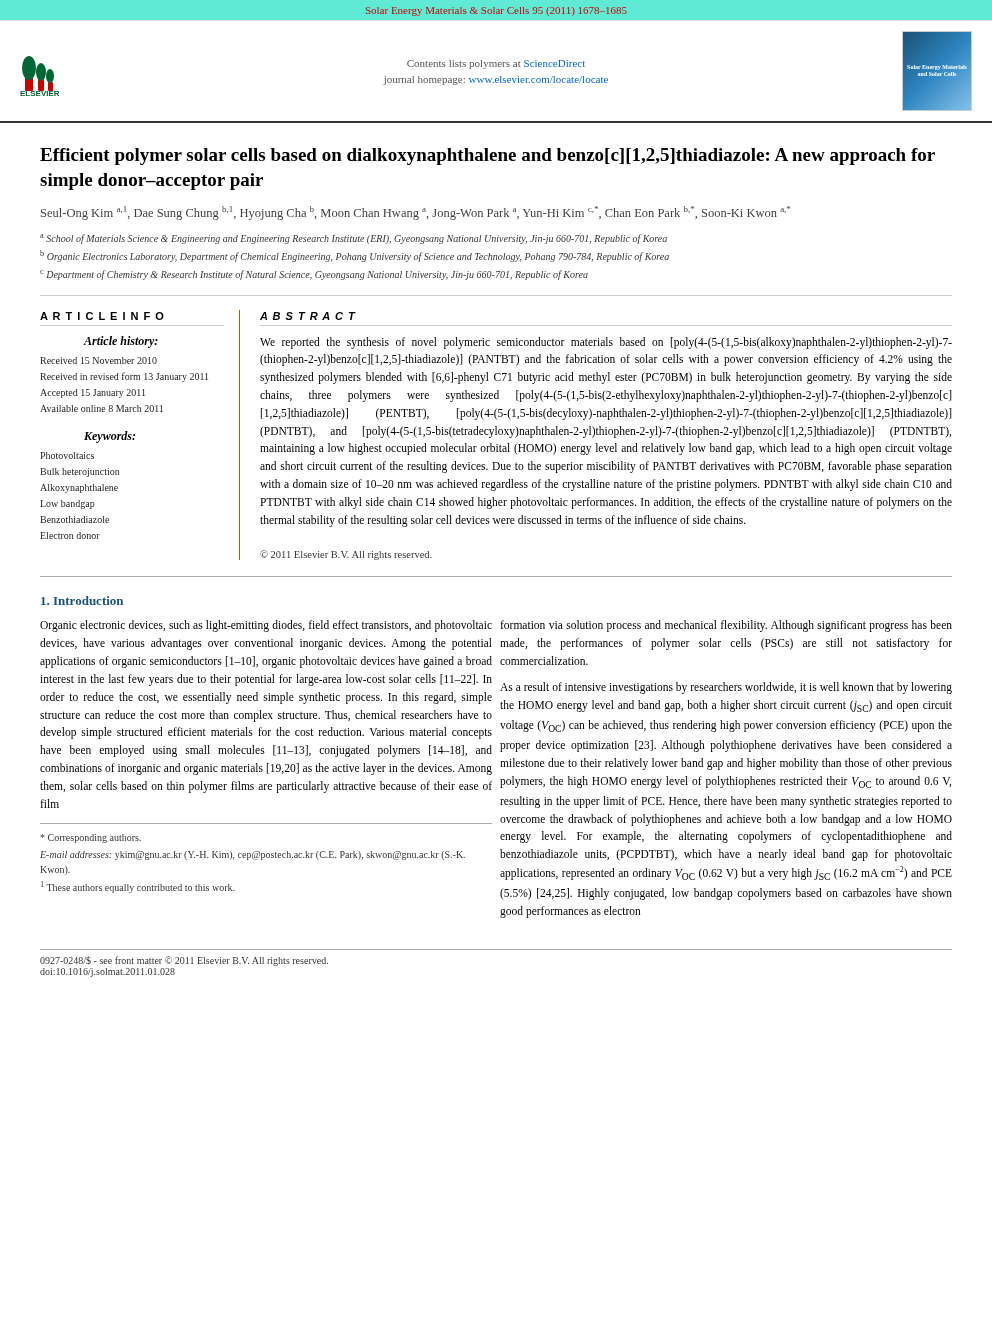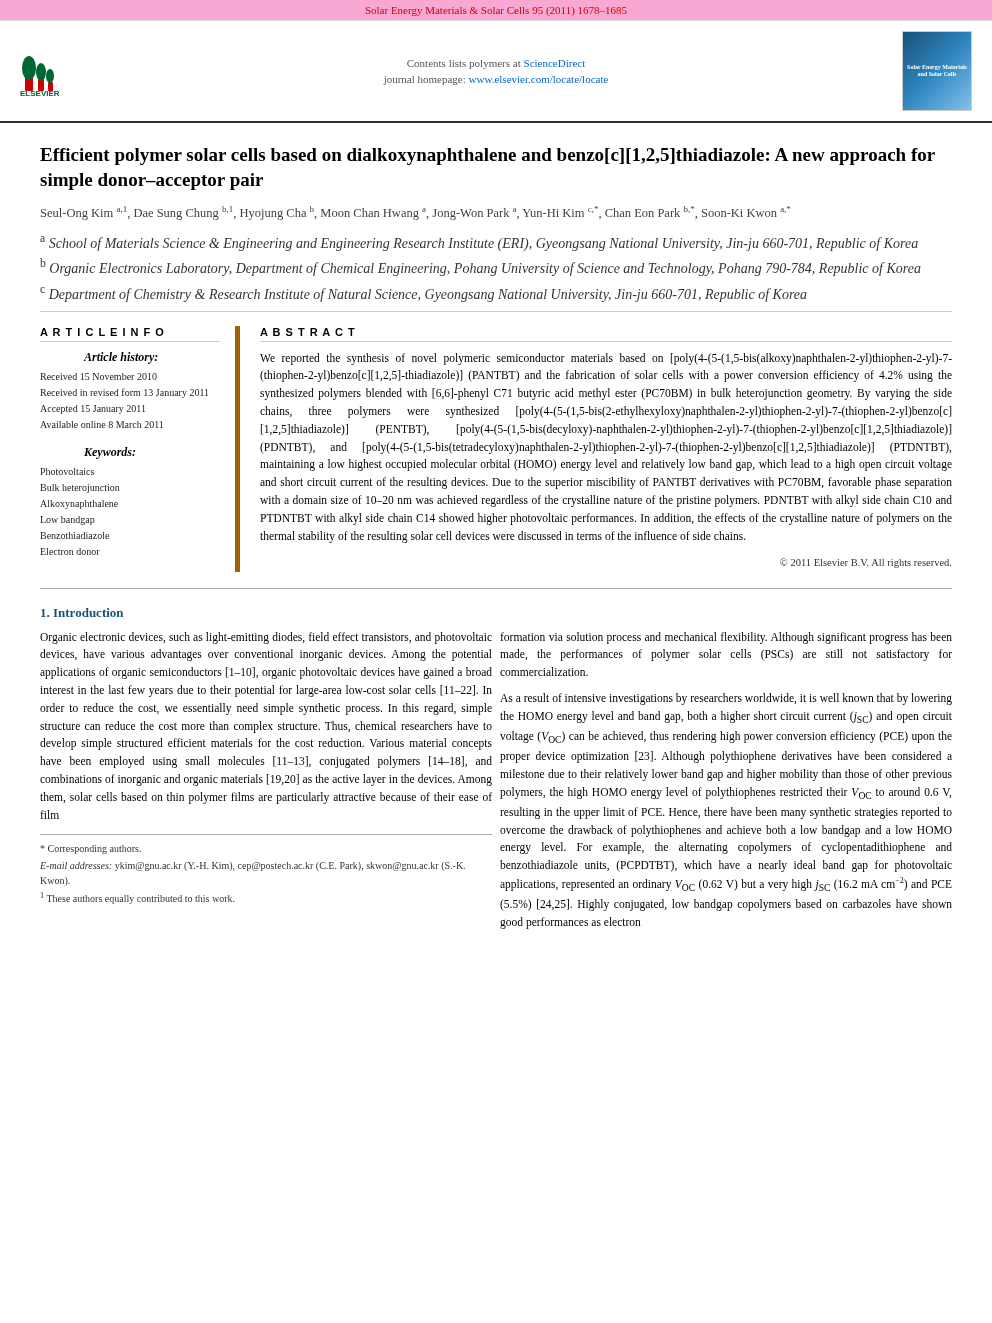--- a/index.html
+++ b/index.html
@@ -5,21 +5,21 @@
     * { margin: 0; padding: 0; box-sizing: border-box; }
     body {
       width: 992px;
       min-height: 1323px;
       background: #fff;
       font-family: 'Times New Roman', Times, serif;
       font-size: 13px;
       color: #000;
     }
     .top-bar {
-      background: #f9a8d4;
+      background: #5eead4;
       text-align: center;
       padding: 4px 0;
       font-size: 11px;
       color: #c00;
       border-bottom: 1px solid #ddd;
     }
     .journal-header {
       display: flex;
       align-items: center;
       justify-content: space-between;
@@ -81,37 +81,37 @@
     }
     .authors {
       font-size: 12.5px;
       margin-bottom: 8px;
       color: #404040;
     }
     .authors sup {
       font-size: 9px;
     }
     .affiliations {
-      font-size: 14px;
+      font-size: 10px;
       color: #333;
       margin-bottom: 14px;
       line-height: 1.5;
       border-bottom: 1px solid #ccc;
-      padding-bottom: 4px;
+      padding-bottom: 10px;
     }
     .affiliations p { margin-bottom: 2px; }
     .two-col {
       display: flex;
       gap: 20px;
       margin-top: 10px;
     }
     .article-info {
       width: 200px;
       flex-shrink: 0;
-      border-right: 5px solid #a16207;
+      border-right: 1px solid #a16207;
       padding-right: 15px;
     }
     .article-info h4 {
       font-size: 11px;
       text-transform: uppercase;
       letter-spacing: 1px;
       border-bottom: 1px solid #ccc;
       padding-bottom: 3px;
       margin-bottom: 8px;
       font-family: Arial, sans-serif;
@@ -138,31 +138,32 @@
     }
     .abstract-col h4 {
       font-size: 11px;
       text-transform: uppercase;
       letter-spacing: 1px;
       border-bottom: 1px solid #ccc;
       padding-bottom: 3px;
       margin-bottom: 8px;
       font-family: Arial, sans-serif;
       color: #000;
+      font-style: italic;
     }
     .abstract-text {
       font-size: 11.5px;
       line-height: 1.55;
       text-align: justify;
       color: #000;
     }
     .copyright {
       font-size: 10.5px;
-      text-align: right;
-      margin-top: 12px;
+      text-align: left;
+      margin-top: 20px;
       color: #333;
     }
     .divider {
       border: none;
       border-top: 1px solid #aaa;
       margin: 16px 0;
     }
     .body-content {
       display: flex;
       gap: 8px;
@@ -314,14 +315,18 @@
     <div class="body-right">
       <div class="body-text">
         formation via solution process and mechanical flexibility. Although significant progress has been made, the performances of polymer solar cells (PSCs) are still not satisfactory for commercialization.
       </div>
       <div class="body-text">
         As a result of intensive investigations by researchers worldwide, it is well known that by lowering the HOMO energy level and band gap, both a higher short circuit current (<em>j</em><sub>SC</sub>) and open circuit voltage (<em>V</em><sub>OC</sub>) can be achieved, thus rendering high power conversion efficiency (PCE) upon the proper device optimization [23]. Although polythiophene derivatives have been considered a milestone due to their relatively lower band gap and higher mobility than those of other previous polymers, the high HOMO energy level of polythiophenes restricted their <em>V</em><sub>OC</sub> to around 0.6 V, resulting in the upper limit of PCE. Hence, there have been many synthetic strategies reported to overcome the drawback of polythiophenes and achieve both a low bandgap and a low HOMO energy level. For example, the alternating copolymers of cyclopentadithiophene and benzothiadiazole units, (PCPDTBT), which have a nearly ideal band gap for photovoltaic applications, represented an ordinary <em>V</em><sub>OC</sub> (0.62 V) but a very high <em>j</em><sub>SC</sub> (16.2 mA cm<sup>−2</sup>) and PCE (5.5%) [24,25]. Highly conjugated, low bandgap copolymers based on carbazoles have shown good performances as electron
       </div>
     </div>
   </div>
 
+  <div style="margin-top: 20px; border-top: 1px solid #aaa; padding-top: 5px;">
+    <div style="font-size:10px; color:#333;">0927-0248/$ - see front matter © 2011 Elsevier B.V. All rights reserved.</div>
+    <div style="font-size:10px; color:#333;">doi:10.1016/j.solmat.2011.01.028</div>
+  </div>
 
 </div>
 
 </body></html>

